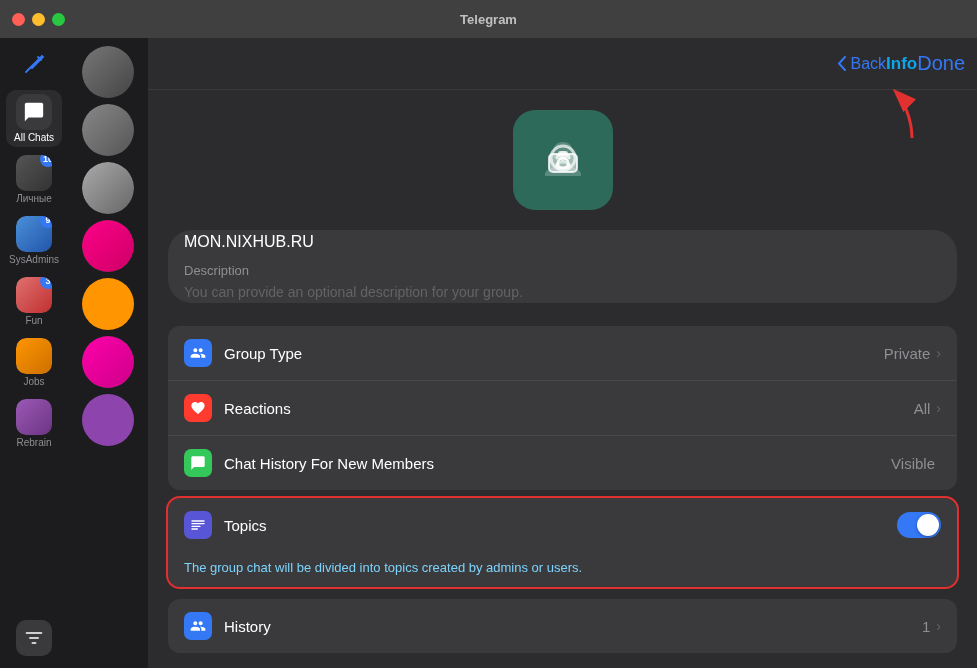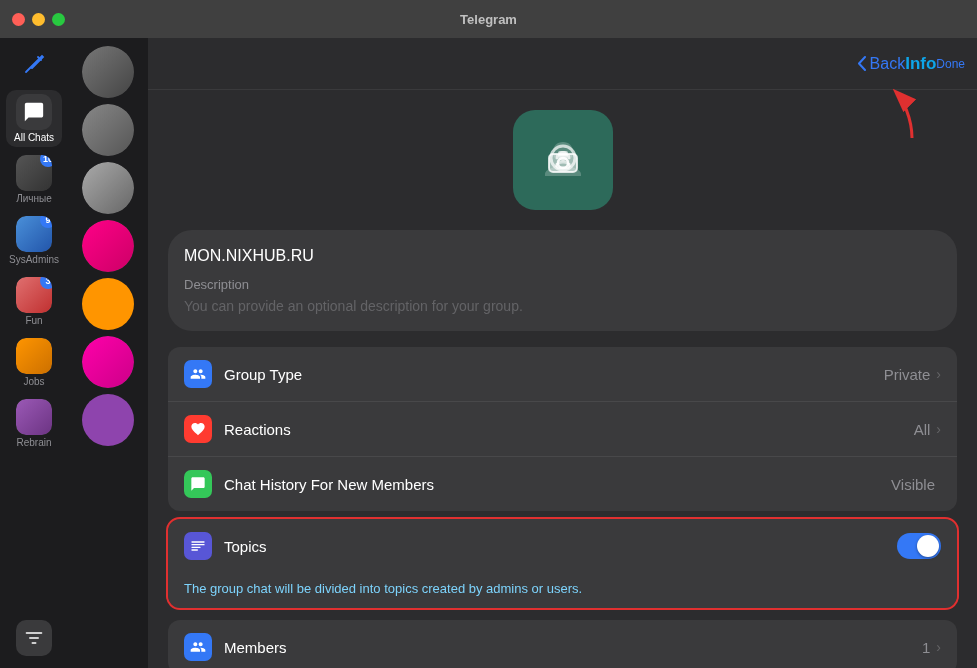--- a/index.html
+++ b/index.html
@@ -176,21 +176,21 @@
       align-items: center;
       gap: 4px;
     }
     .header-title {
       color: #0ea5e9;
       font-size: 17px;
       font-weight: 600;
     }
     .done-btn {
       color: #3478f6;
-      font-size: 12px;
+      font-size: 20px;
       font-weight: 500;
       cursor: pointer;
     }
 
     
     .scroll-content {
       flex: 1;
       overflow-y: auto;
       padding: 20px;
     }
@@ -210,22 +210,22 @@
       align-items: center;
       justify-content: center;
       font-size: 42px;
       color: rgba(255,255,255,0.7);
     }
 
     
     .info-card {
       background: #3a3a3c;
       border-radius: 24px;
-      padding: 17px 16px;
-      margin-bottom: 16px;
+      padding: 3px 16px;
+      margin-bottom: 23px;
     }
     .group-name {
       color: #fff;
       font-size: 16px;
       font-weight: 500;
       margin-bottom: 12px;
     }
     .desc-label {
       color: #8e8e93;
       font-size: 13px;
@@ -522,21 +522,21 @@
         <div class="topics-hint">The group chat will be divided into topics created by admins or users.</div>
       </div>
 
       <div class="members-card">
         <div class="settings-row">
           <div class="row-icon blue">
             <svg width="16" height="16" viewBox="0 0 24 24" fill="white">
               <path d="M16 11c1.66 0 2.99-1.34 2.99-3S17.66 5 16 5c-1.66 0-3 1.34-3 3s1.34 3 3 3zm-8 0c1.66 0 2.99-1.34 2.99-3S9.66 5 8 5C6.34 5 5 6.34 5 8s1.34 3 3 3zm0 2c-2.33 0-7 1.17-7 3.5V19h14v-2.5c0-2.33-4.67-3.5-7-3.5zm8 0c-.29 0-.62.02-.97.05 1.16.84 1.97 1.97 1.97 3.45V19h6v-2.5c0-2.33-4.67-3.5-7-3.5z"></path>
             </svg>
           </div>
-          <span class="row-label">Members</span>
+          <span class="row-label">History</span>
           <span class="row-value">1</span>
           <span class="row-chevron">›</span>
         </div>
 
       </div>
 
     </div>
   </div>
 </div>
 

